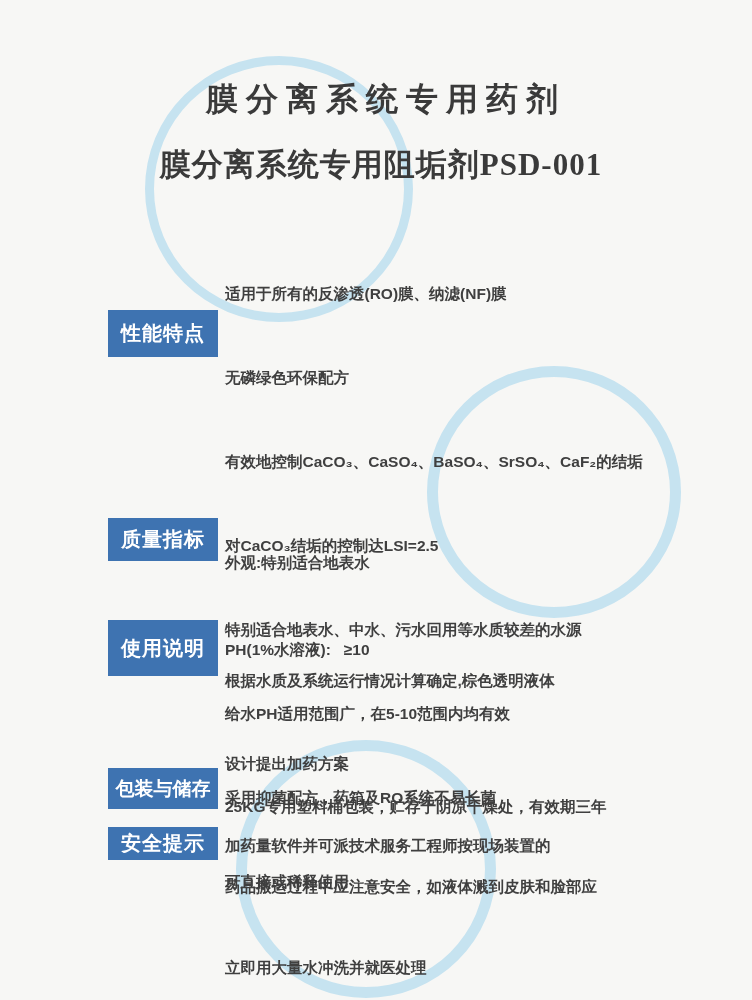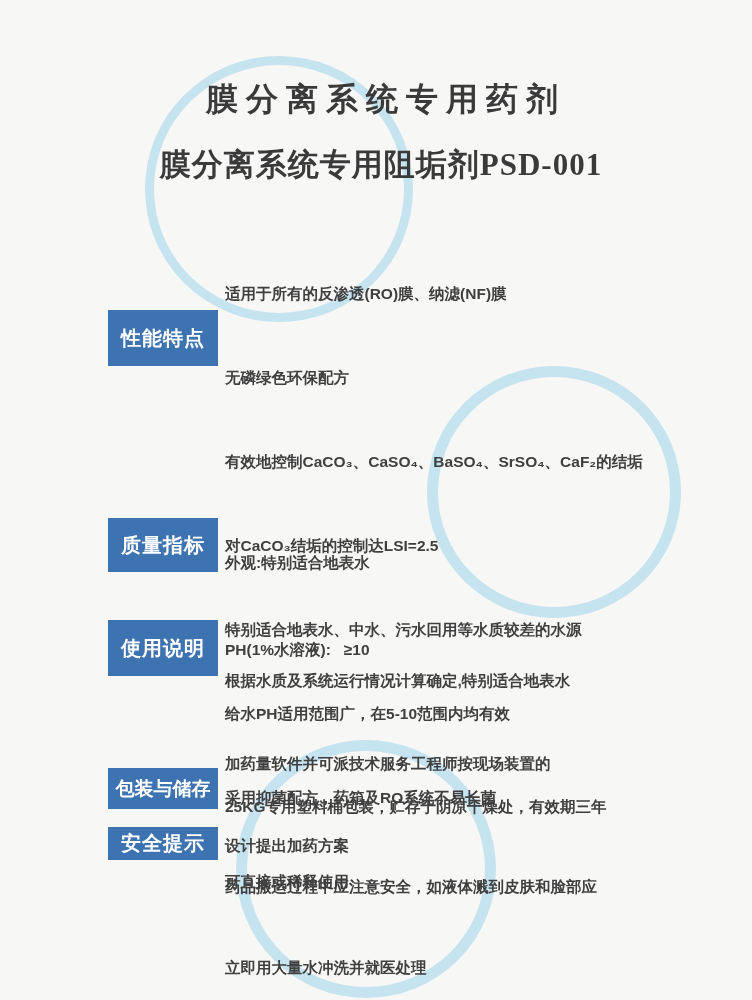--- a/index.html
+++ b/index.html
@@ -53,22 +53,22 @@
 
   .section-label{
     position:absolute;left:108px;width:110px;height:45px;
     background:var(--label-bg,#3e73b1);
     color:var(--label-text,#ffffff);
     display:flex;align-items:center;justify-content:center;
     font-size:20px;font-weight:600;letter-spacing:1px;
     white-space:nowrap;
   }
   .section-label.small{font-size:19px;letter-spacing:0;}
-  .lbl-1{top:310px;height:56px;}
-  .lbl-2{top:518px;height:54px;font-family:Liberation Serif, serif;}
+  .lbl-1{top:310px;height:47px;}
+  .lbl-2{top:518px;height:43px;font-family:Liberation Serif, serif;}
   .lbl-3{top:620px;height:56px;}
   .lbl-4{top:768px;height:41px;}
   .lbl-5{top:827px;height:33px;}
 
   .section-text{
     position:absolute;left:225px;width:470px;
     color:var(--body-text,#3f3f3f);
     font-size:15.5px;font-weight:600;
     white-space:pre-wrap;
   }
@@ -106,23 +106,23 @@
     </div>
 
     <div class="section-label lbl-2">质量指标</div>
     <div class="section-text txt-2">
       <div class="line">外观:特别适合地表水</div>
       <div class="line">PH(1%水溶液):   ≥10</div>
     </div>
 
     <div class="section-label lbl-3">使用说明</div>
     <div class="section-text txt-3">
-      <div class="line">根据水质及系统运行情况计算确定,特别适合地表水</div>
+      <div class="line">根据水质及系统运行情况计算确定,棕色透明液体</div>
+      <div class="line">设计提出加药方案</div>
       <div class="line">加药量软件并可派技术服务工程师按现场装置的</div>
-      <div class="line">设计提出加药方案</div>
     </div>
 
     <div class="section-label small lbl-4">包装与储存</div>
     <div class="section-text txt-4">
       <div class="line">25KG专用塑料桶包装，贮存于阴凉干燥处，有效期三年</div>
     </div>
 
     <div class="section-label lbl-5">安全提示</div>
     <div class="section-text txt-5">
       <div class="line">药品搬运过程中应注意安全，如液体溅到皮肤和脸部应</div>

